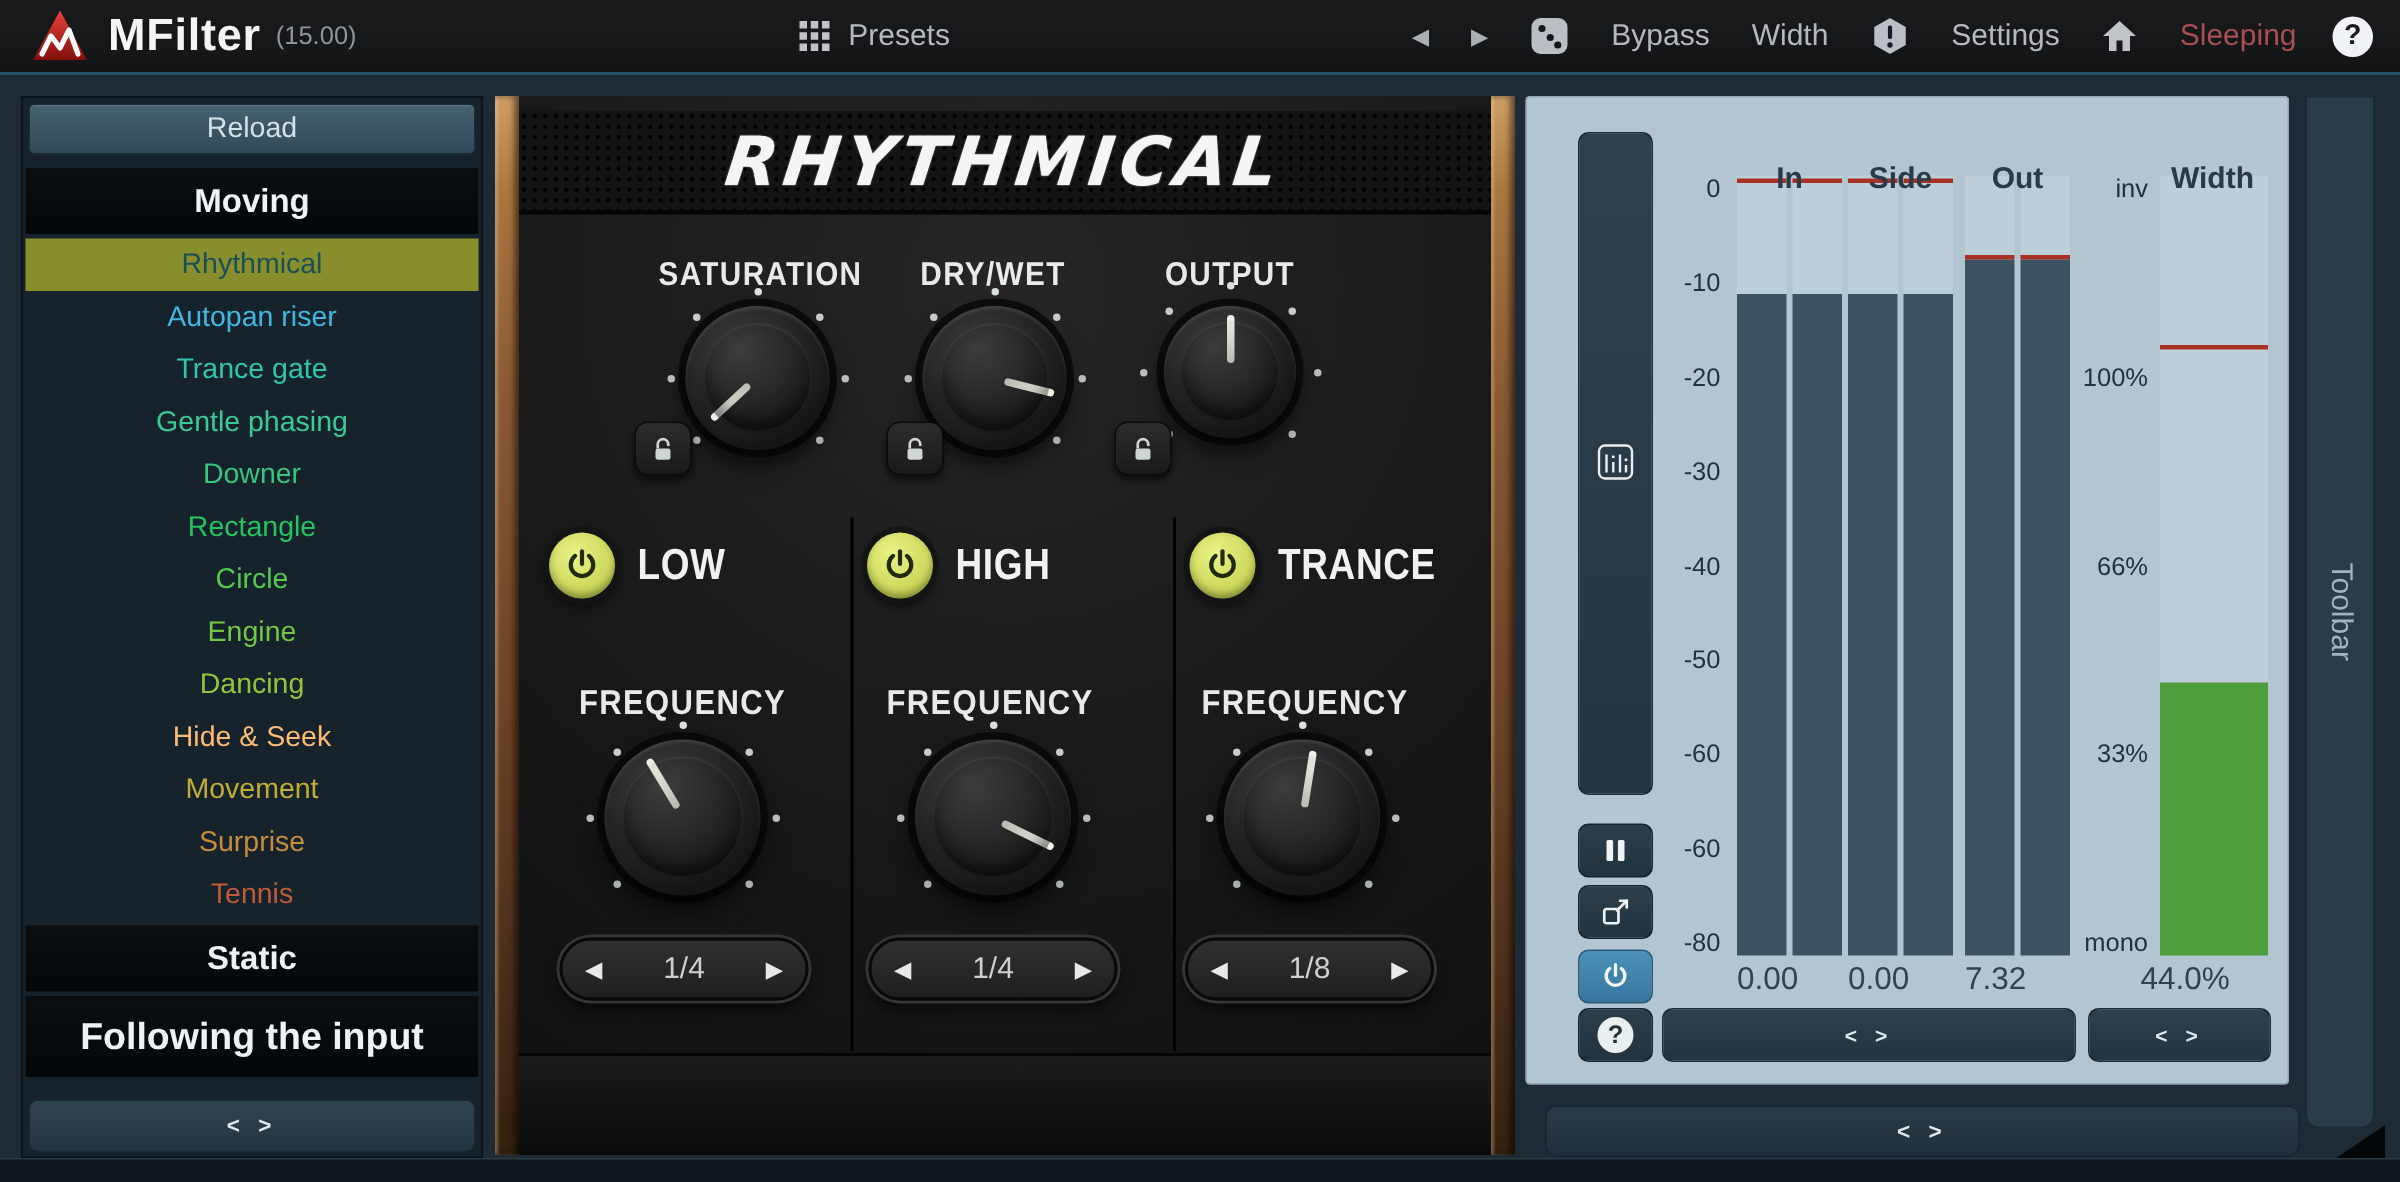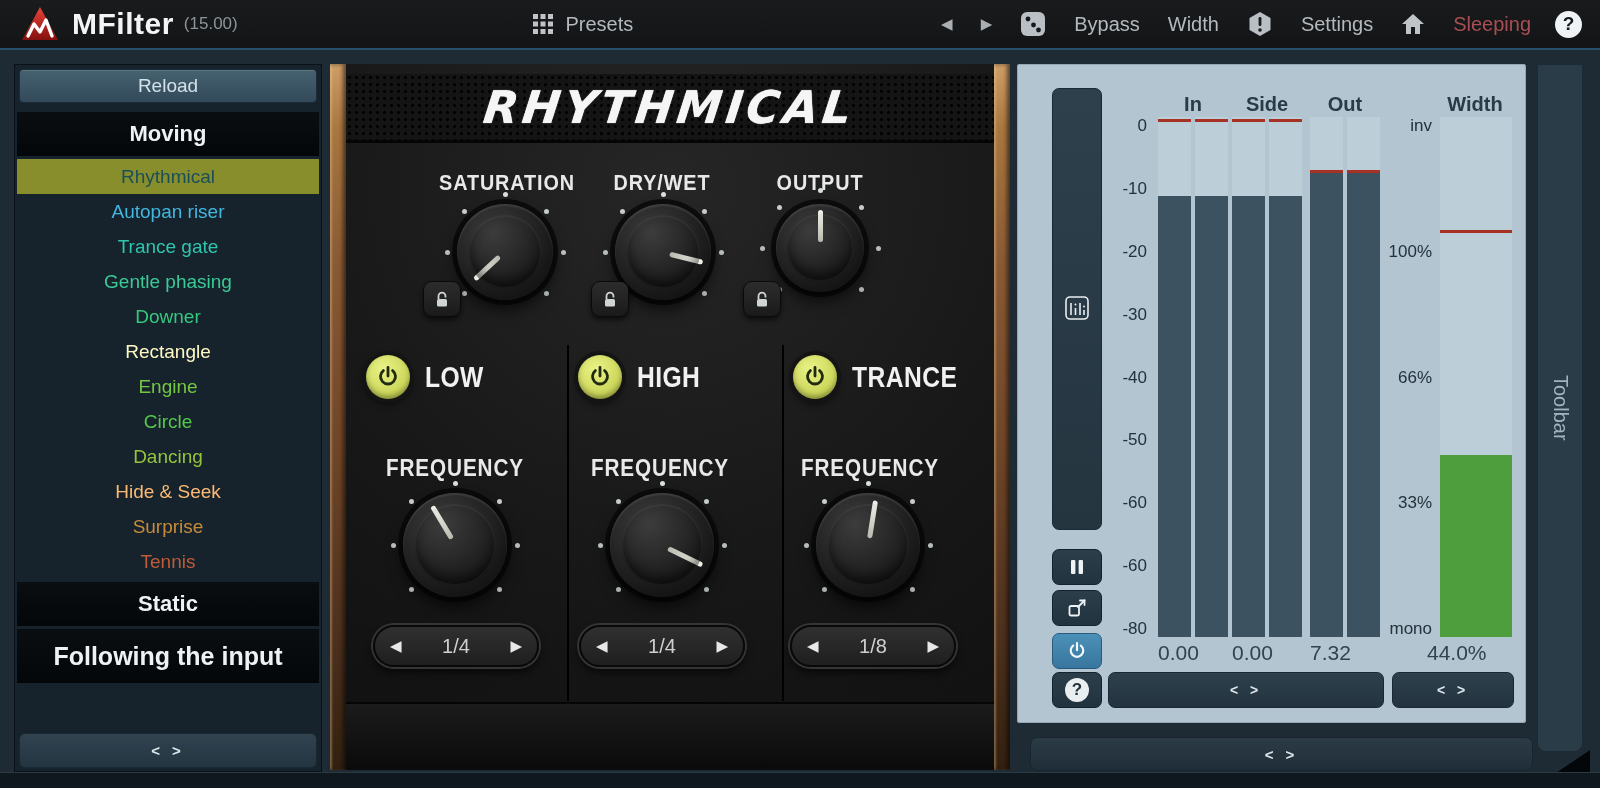--- a/index.html
+++ b/index.html
@@ -72,21 +72,21 @@
   .stepper .arr{color:#e8e8e8;font-size:15px;}
   .stepper .stepval{color:#cfcfcf;font-size:20px;}
   
   #meter-panel{position:absolute;left:1017px;top:64px;width:509px;height:659px;background:#b2c5d0;border-radius:3px;
       box-shadow:inset 0 0 0 1px #93a8b4;}
   #m-slider{position:absolute;left:35px;top:24px;width:48px;height:440px;border-radius:7px;
       background:linear-gradient(#2e404c,#243540);border:1px solid #1b2933;display:flex;justify-content:center;}
   .mbtn{position:absolute;left:35px;width:48px;height:34px;border-radius:7px;background:linear-gradient(#2c3e4a,#223340);
       border:1px solid #15222b;display:flex;align-items:center;justify-content:center;}
   #m-power{background:linear-gradient(#4b90b8,#38769e);border-color:#2a5b7c;}
-  .m-head{position:absolute;top:29px;width:70px;text-align:center;color:#2a3a46;font-size:20px;font-weight:600;}
+  .m-head{position:absolute;top:44px;width:70px;text-align:center;color:#2a3a46;font-size:20px;font-weight:600;}
   .m-tick{position:absolute;width:70px;text-align:right;color:#24323c;font-size:17px;}
   .mbar{position:absolute;top:53px;width:33px;height:520px;background:#bccfd8;}
   .mfill{position:absolute;left:0;right:0;bottom:0;background:#3d5260;}
   .mpeak{position:absolute;left:0;right:0;height:3px;background:#a63226;}
   .m-val{position:absolute;top:577px;width:70px;text-align:left;color:#32434f;font-size:21px;}
   .m-handle{position:absolute;top:608px;height:34px;border-radius:7px;background:linear-gradient(#2e404d,#233440);
       border:1px solid #1b2832;color:#dfe8ee;display:flex;align-items:center;justify-content:center;
       font-weight:bold;font-size:14px;letter-spacing:4px;}
   #help-circle{width:24px;height:24px;border-radius:50%;background:#e9eef1;color:#22303a;font-weight:bold;font-size:17px;
       display:flex;align-items:center;justify-content:center;}
@@ -173,25 +173,26 @@
 
   <div id="sidebar">
     <div id="reload-btn">Reload</div>
     <div id="preset-list">
         <div class="sb-header">Moving</div>
         <div class="sb-item" style="color: rgb(27, 79, 87); background: rgb(135, 142, 43);">Rhythmical</div>
         <div class="sb-item" style="color: rgb(65, 183, 224);">Autopan riser</div>
         <div class="sb-item" style="color: rgb(47, 198, 173);">Trance gate</div>
         <div class="sb-item" style="color: rgb(59, 202, 150);">Gentle phasing</div>
         <div class="sb-item" style="color: rgb(54, 199, 126);">Downer</div>
-        <div class="sb-item" style="color: #fef9c3; text-align: right;">Rectangle</div>
+        <div class="sb-item" style="color: #22c55e; text-align: right;">Rectangle</div>
+        <div class="sb-item" style="color: rgb(85, 201, 75);">Circle</div>
         <div class="sb-item" style="color: rgb(116, 198, 67);">Engine</div>
-        <div class="sb-item" style="color: rgb(85, 201, 75);">Circle</div>
         <div class="sb-item" style="color: rgb(149, 196, 60);">Dancing</div>
         <div class="sb-item" style="color: #fdba74;">Hide &amp; Seek</div>
+        <div class="sb-item" style="color: rgb(195, 174, 51);">Movement</div>
         <div class="sb-item" style="color: rgb(198, 140, 58);">Surprise</div>
         <div class="sb-item" style="color: rgb(191, 91, 54);">Tennis</div>
         <div class="sb-header">Static</div>
         <div class="sb-header tall">Following the input</div>
       </div>
     <div id="sb-handle">&lt; &gt;</div>
   </div>
 
   <div id="main-panel">
     <div class="wood" id="wood-l"></div>

